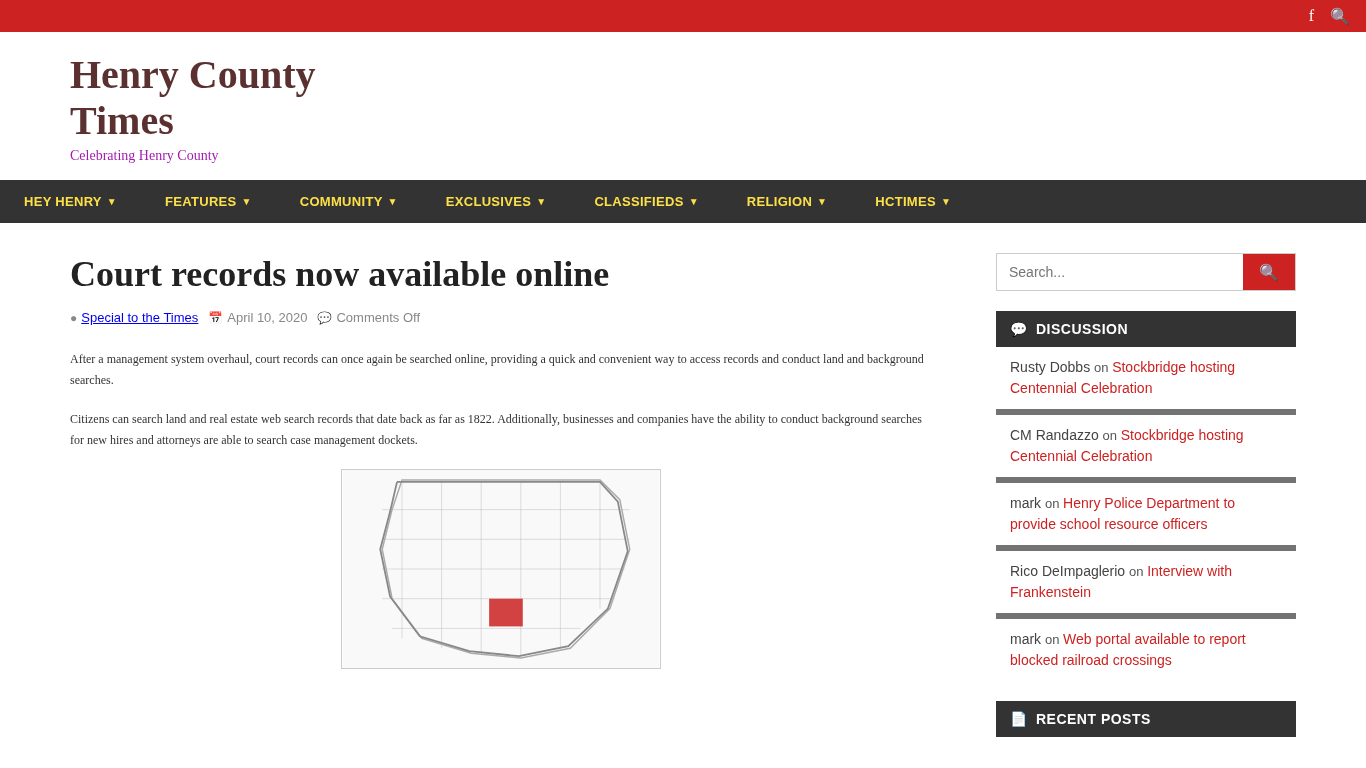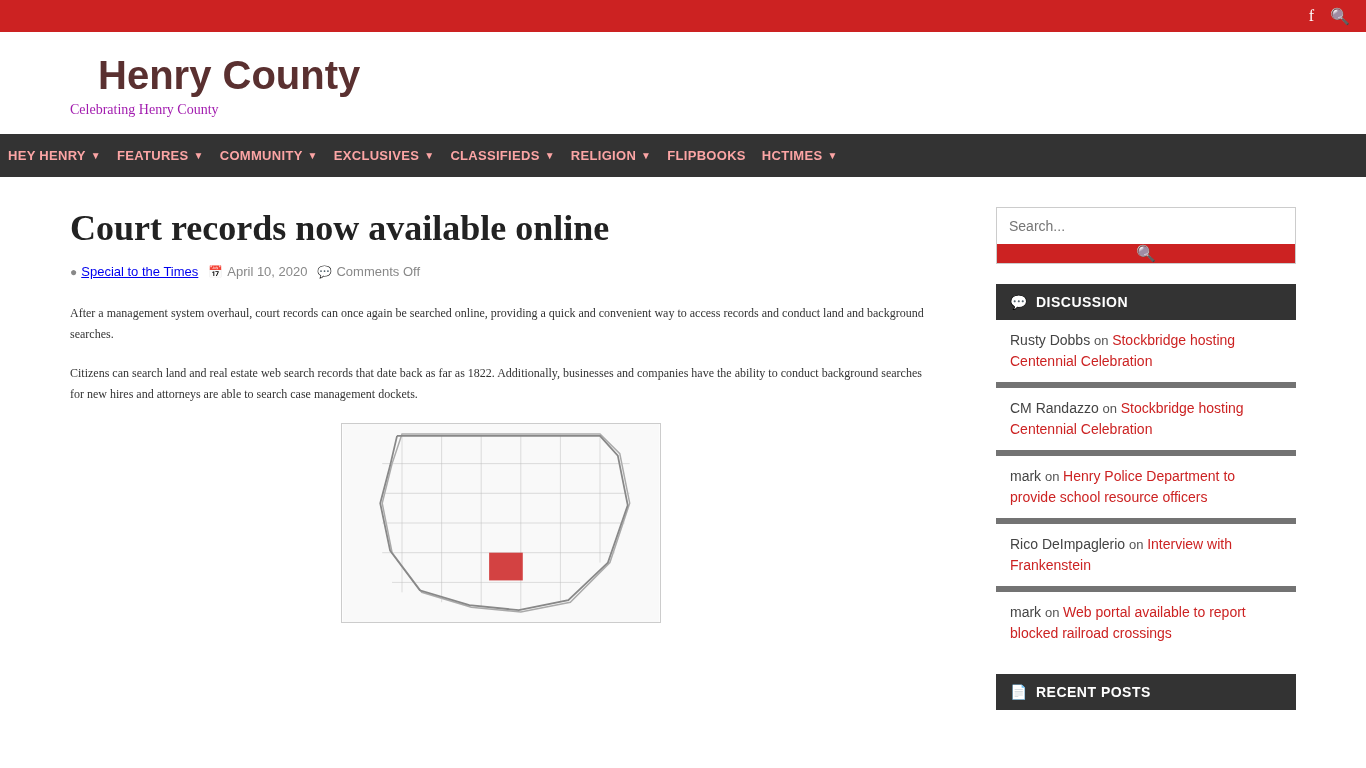--- a/index.html
+++ b/index.html
@@ -24,41 +24,40 @@
     
     .site-header {
       padding: 20px 70px 16px 70px;
       background: #fff;
     }
     .site-title {
       font-size: 40px;
       font-weight: bold;
       color: #5a3030;
       line-height: 1.15;
-      font-family: Liberation Sans, sans-serif;
-      margin-left: 28px;
+      font-family: Liberation Serif, serif;
     }
     .site-tagline {
       font-size: 14px;
       color: #a21caf;
       margin-top: 4px;
     }
 
     
     .main-nav {
       background: #333;
       display: flex;
       align-items: stretch;
     }
     .nav-item {
-      color: #fca5a5;
+      color: #fde047;
       font-size: 13px;
       font-family: Arial, sans-serif;
       font-weight: bold;
-      padding: 14px 8px;
+      padding: 14px 24px;
       cursor: pointer;
       display: flex;
       align-items: center;
       gap: 5px;
       white-space: nowrap;
       text-transform: uppercase;
       letter-spacing: 0.3px;
     }
     .nav-item .caret {
       font-size: 10px;
@@ -113,21 +112,20 @@
     .sidebar {
       width: 300px;
       flex-shrink: 0;
     }
 
     
     .search-widget {
       display: flex;
       margin-bottom: 20px;
       border: 1px solid #ccc;
-      flex-direction: column;
     }
     .search-input {
       flex: 1;
       padding: 10px 12px;
       font-size: 14px;
       border: none;
       outline: none;
       font-family: Arial, sans-serif;
       color: #999;
     }
@@ -191,20 +189,21 @@
 <body>
 
 <div class="top-bar">
   <span class="top-bar-icon">f</span>
   <span class="top-bar-icon">🔍</span>
 </div>
 
 <header class="site-header">
   <div class="site-title">
     <span>Henry County</span><br>
+    <span>Times</span>
   </div>
   <div class="site-tagline">Celebrating Henry County</div>
 </header>
 
 <nav class="main-nav">
   <div class="nav-item">
     <span>HEY HENRY</span>
     <span class="caret">▼</span>
   </div>
   <div class="nav-item">
@@ -219,23 +218,20 @@
     <span>EXCLUSIVES</span>
     <span class="caret">▼</span>
   </div>
   <div class="nav-item">
     <span>CLASSIFIEDS</span>
     <span class="caret">▼</span>
   </div>
   <div class="nav-item">
     <span>RELIGION</span>
     <span class="caret">▼</span>
-  </div>
-  <div class="nav-item">
-    <span>FLIPBOOKS</span>
   </div>
   <div class="nav-item">
     <span>HCTIMES</span>
     <span class="caret">▼</span>
   </div>
 </nav>
 
 <div class="page-container">
 
   <main class="main-content">

